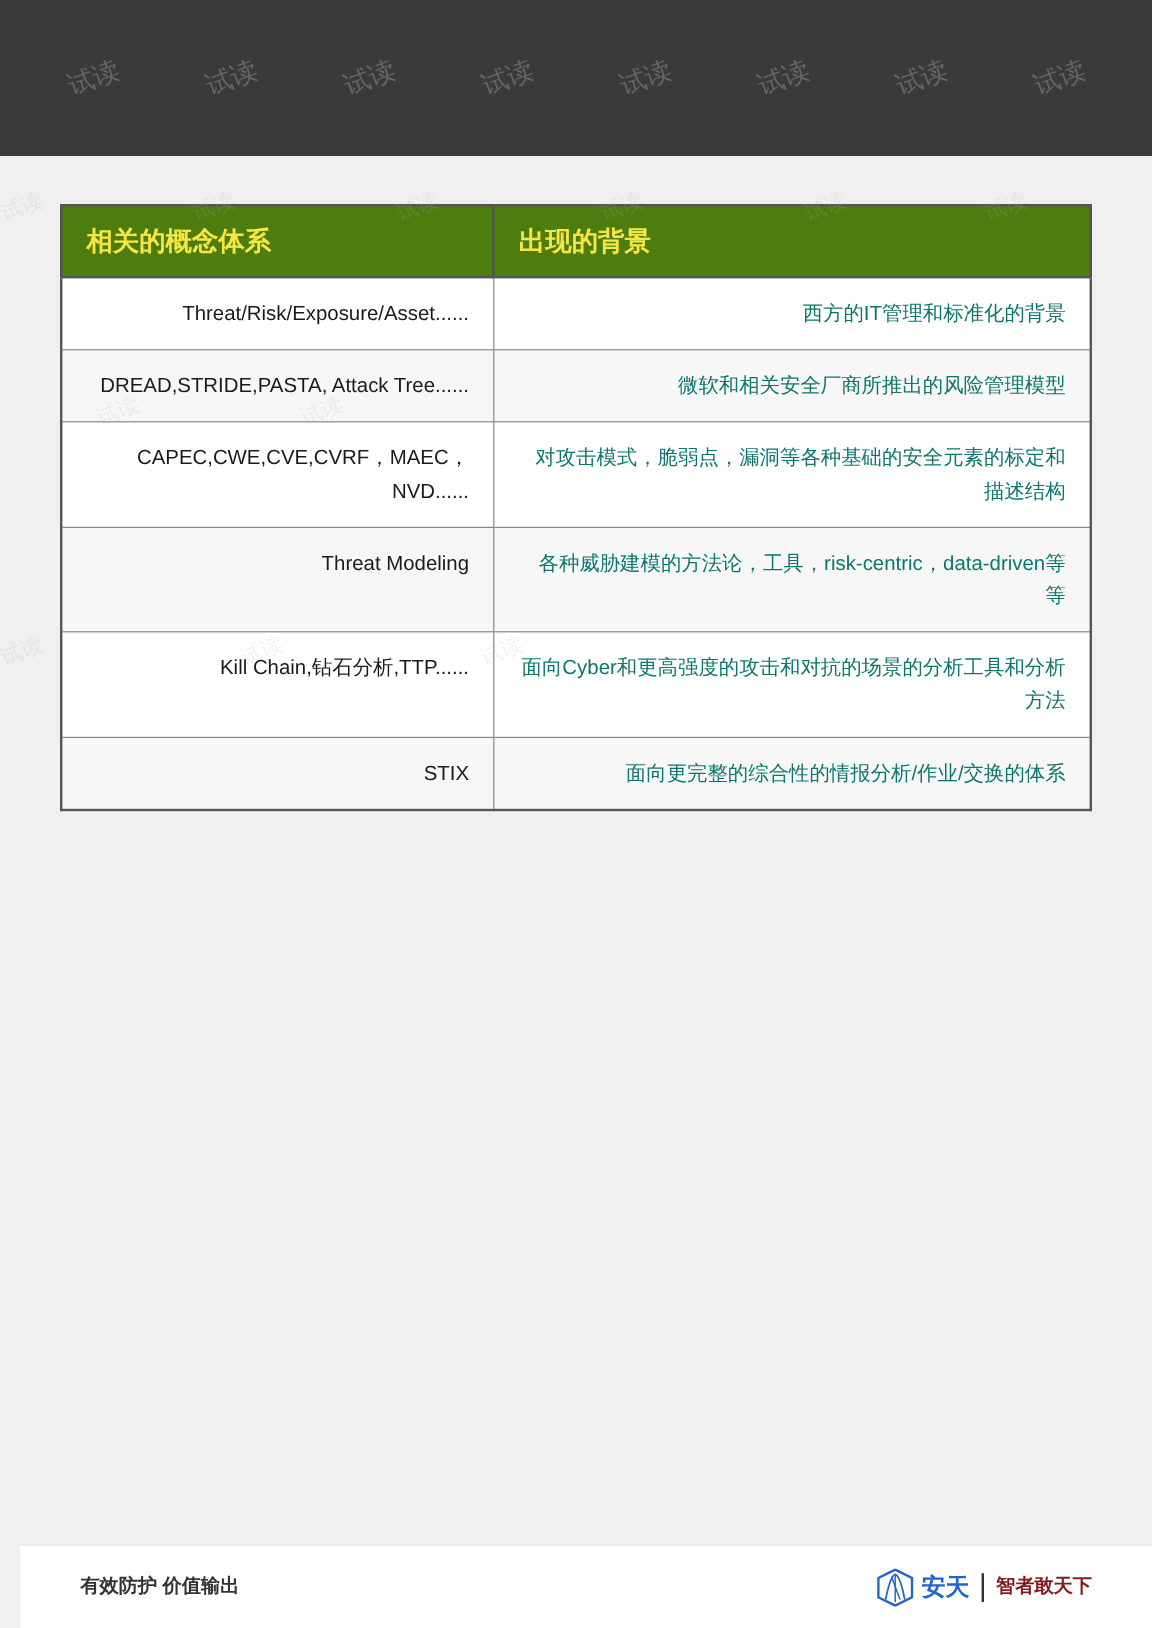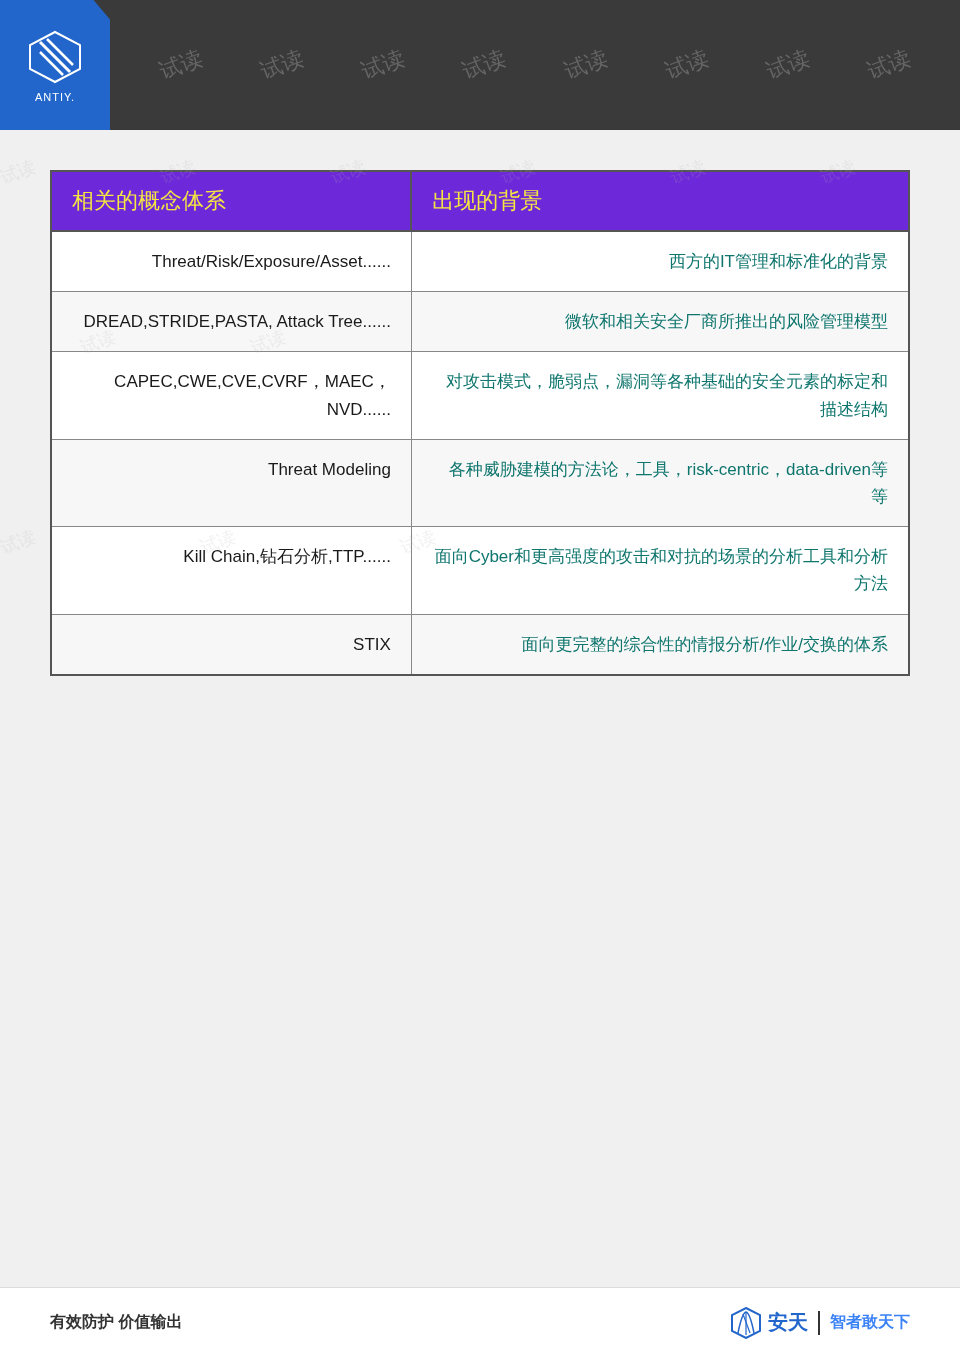--- a/index.html
+++ b/index.html
@@ -116,24 +116,24 @@
 
     
     .data-table {
       width: 100%;
       border-collapse: collapse;
       background: white;
       border: 2px solid #555;
     }
 
     .data-table th {
-      background: #6d28d9;
+      background: #4d7c0f;
       color: #f5e642;
       font-size: 22px;
-      font-weight: normal;
+      font-weight: bold;
       padding: 14px 20px;
       text-align: left;
       border: 2px solid #555;
     }
 
     .data-table td {
       padding: 16px 20px;
       font-size: 17px;
       border: 1.5px solid #888;
       vertical-align: top;
@@ -157,21 +157,21 @@
 
     .col-right {
       width: 58%;
       color: #0f766e;
     }
 
     
     .footer {
       position: absolute;
       bottom: 0;
-      left: 0;
+      left: 17px;
       right: 0;
       height: 70px;
       background: white;
       border-top: 1px solid #ddd;
       display: flex;
       align-items: center;
       justify-content: space-between;
       padding: 0 50px;
     }
 
@@ -200,37 +200,28 @@
 
     .footer-divider {
       width: 2px;
       height: 24px;
       background: #333;
       margin: 0 4px;
     }
 
     .footer-tagline {
       font-size: 16px;
-      color: #3b82f6;
+      color: #7f1d1d;
       font-weight: bold;
     }
   </style>
 </head>
 <body>
 
 <div class="header">
-  <div class="logo-box">
-    <svg class="logo-icon" viewBox="0 0 60 60">
-      <polygon points="30,5 55,18 55,42 30,55 5,42 5,18" fill="none" stroke="white" stroke-width="2"></polygon>
-      <line x1="15" y1="15" x2="45" y2="45" stroke="white" stroke-width="3"></line>
-      <line x1="15" y1="25" x2="38" y2="48" stroke="white" stroke-width="2.5"></line>
-      <line x1="22" y1="12" x2="48" y2="38" stroke="white" stroke-width="2.5"></line>
-    </svg>
-    <span class="logo-text">ANTIY.</span>
-  </div>
 
   <div class="header-watermarks">
     <span class="watermark">试读</span>
     <span class="watermark">试读</span>
     <span class="watermark">试读</span>
     <span class="watermark">试读</span>
     <span class="watermark">试读</span>
     <span class="watermark">试读</span>
     <span class="watermark">试读</span>
     <span class="watermark">试读</span>

